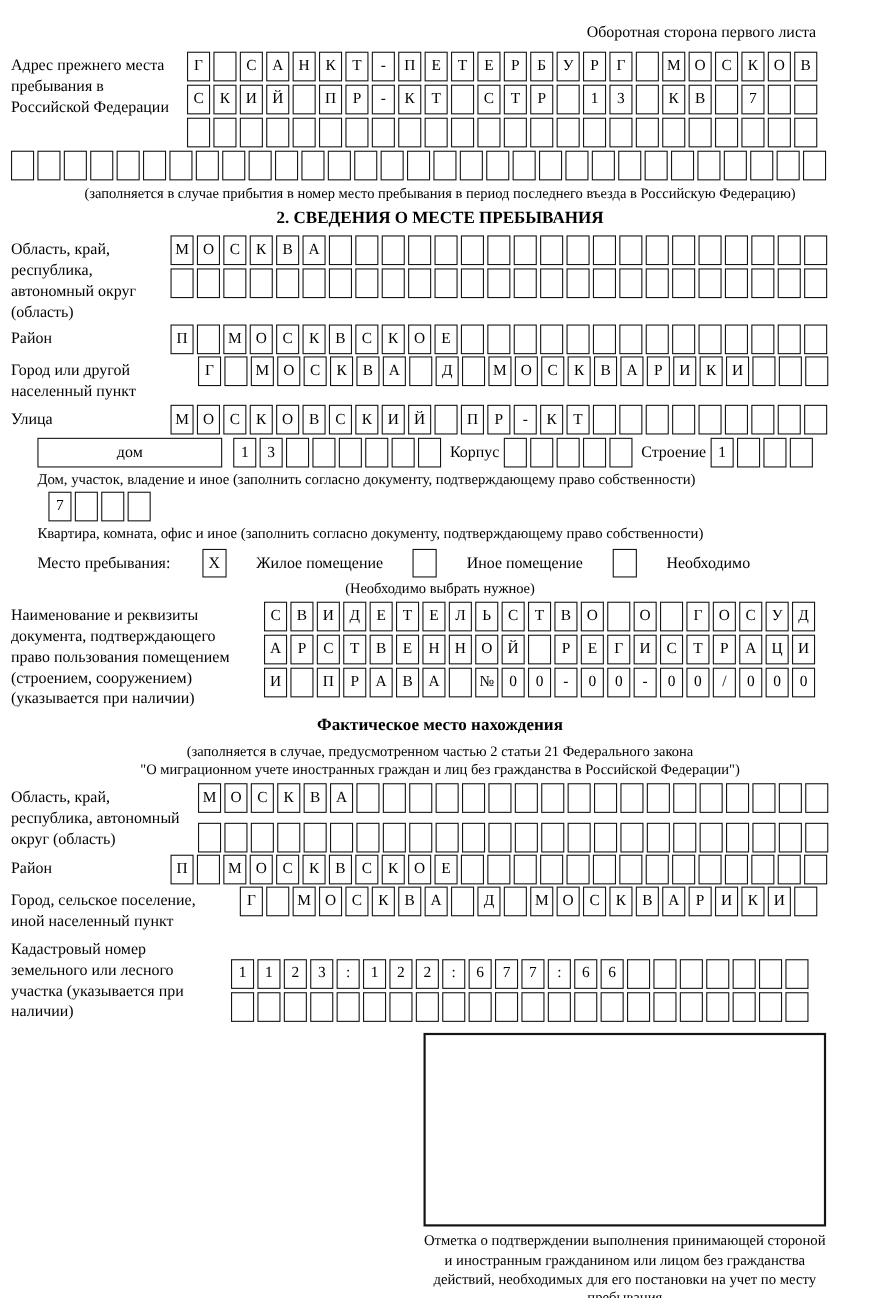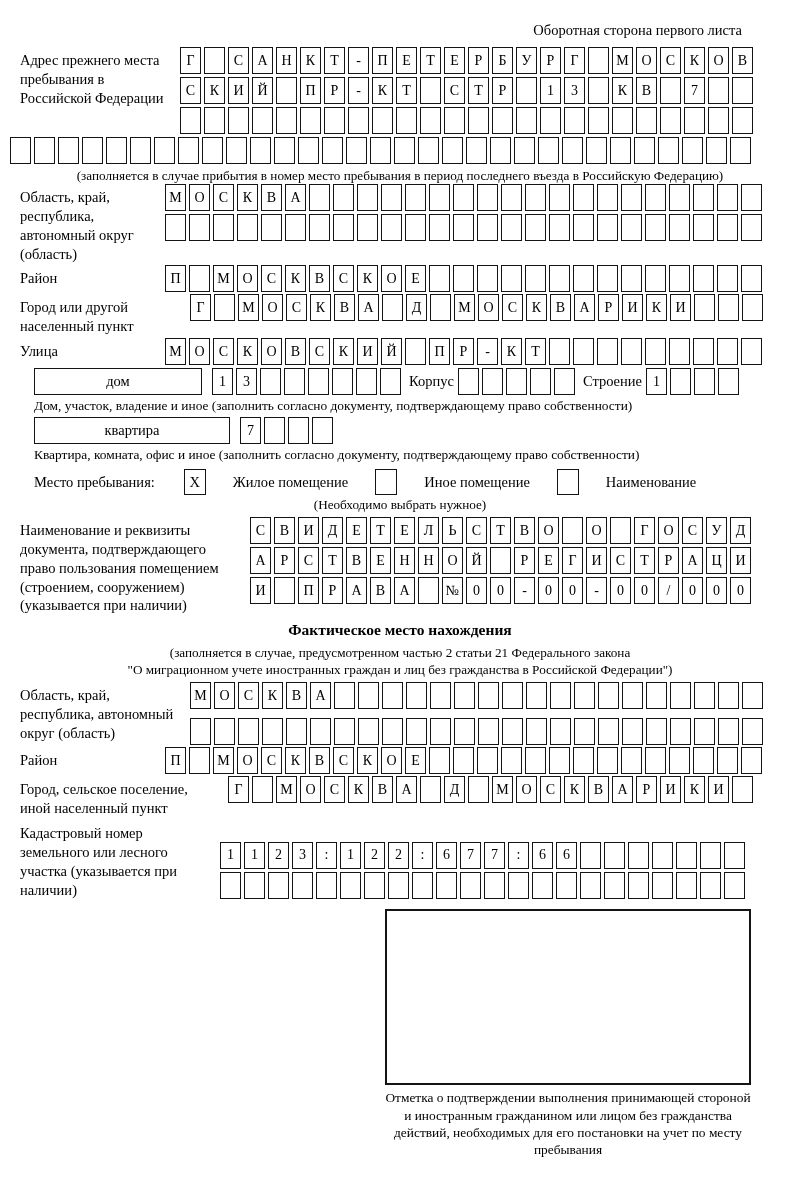--- a/index.html
+++ b/index.html
@@ -3,21 +3,21 @@
 <meta charset="utf-8">
 <style>
   html,body{margin:0;padding:0;background:#fff;}
   .page{
     width:800px;height:1180px;box-sizing:border-box;overflow:hidden;
     background:#fff;color:#000;
     font-family:"Liberation Serif","DejaVu Serif",serif;
     padding:8px 10px 0 10px;position:relative;
   }
   .header-note{ text-align:right; padding-right:48px; font-size:14.5px; margin-top:14px;}
-  .fgroup{display:flex;align-items:flex-start;margin-left:10px;}
+  .fgroup{display:flex;align-items:flex-start;}
   .flabel{flex:0 0 auto;font-size:14.5px;line-height:1.3;padding-top:4px;box-sizing:border-box;padding-right:8px;}
   .rows{display:flex;flex-direction:column;gap:3px;}
   .cells{display:flex;gap:3px;}
   .cell{
     box-sizing:border-box;flex:0 0 auto;width:21px;height:27px;
     border:1.7px solid #141414;display:inline-flex;align-items:center;justify-content:center;
     font-size:14px;line-height:1;background:#fff;
   }
   .w160{width:160px;} .w145{width:145px;} .w170{width:170px;} .w230{width:230px;} .w208{width:208px;} .w200{width:200px;}
   .full-row{margin-top:3px;}
@@ -159,20 +159,21 @@
       <span class="cell"></span>
       <span class="cell"></span>
       <span class="cell"></span>
       <span class="cell"></span>
       <span class="cell"></span>
       <span class="cell"></span>
       <span class="cell"></span>
     </div>
   <div class="caption">(заполняется в случае прибытия в номер место пребывания в период последнего въезда в Российскую Федерацию)</div>
 
+  <div class="sec-title">2. СВЕДЕНИЯ О МЕСТЕ ПРЕБЫВАНИЯ</div>
 
   <div class="fgroup">
     <div class="flabel w145">Область, край, республика, автономный округ (область)</div>
     <div class="rows">
       <div class="cells">
           <span class="cell">М</span>
           <span class="cell">О</span>
           <span class="cell">С</span>
           <span class="cell">К</span>
           <span class="cell">В</span>
@@ -349,38 +350,37 @@
     <div class="cells">
         <span class="cell">1</span>
         <span class="cell"></span>
         <span class="cell"></span>
         <span class="cell"></span>
       </div>
   </div>
   <div class="caption-left">Дом, участок, владение и иное (заполнить согласно документу, подтверждающему право собственности)</div>
 
   <div class="inline-row">
-    <div class="nameplate" style="width:196px;">квартира</div>
     <div class="cells" style="margin-left:10px;">
         <span class="cell">7</span>
         <span class="cell"></span>
         <span class="cell"></span>
         <span class="cell"></span>
       </div>
   </div>
   <div class="caption-left">Квартира, комната, офис и иное (заполнить согласно документу, подтверждающему право собственности)</div>
 
   <div class="mesto-row">
     <span class="inline-label">Место пребывания:</span>
     <span class="checkbox gap-sm">X</span>
     <span class="inline-label">Жилое помещение</span>
     <span class="checkbox"></span>
     <span class="inline-label">Иное помещение</span>
     <span class="checkbox"></span>
-    <span class="inline-label">Наименование</span>
+    <span class="inline-label">Необходимо</span>
   </div>
   <div class="caption" style="margin-top:2px;">(Необходимо выбрать нужное)</div>
 
   <div class="fgroup mt4">
     <div class="flabel w230">Наименование и реквизиты документа, подтверждающего право пользования помещением (строением, сооружением) (указывается при наличии)</div>
     <div class="rows">
       <div class="cells">
           <span class="cell">С</span>
           <span class="cell">В</span>
           <span class="cell">И</span>

